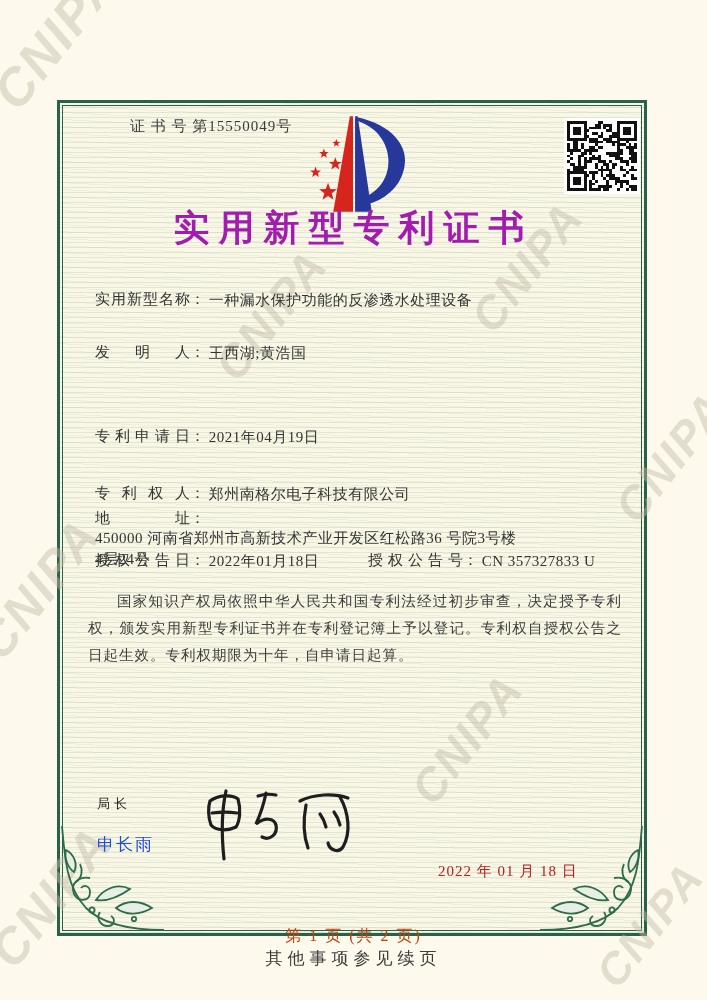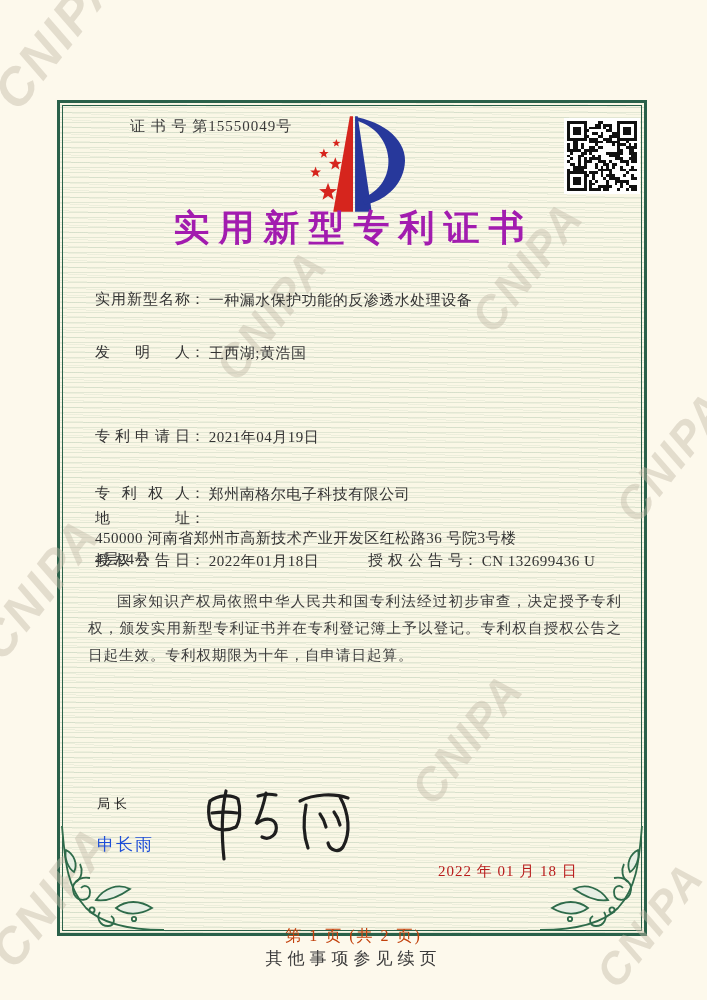--- a/index.html
+++ b/index.html
@@ -369,21 +369,21 @@
     <span class="label">地址</span><span class="colon">：</span>
     <span class="value" style="width:428px">450000 河南省郑州市高新技术产业开发区红松路36 号院3号楼4层24号</span>
   </div>
 
   <div class="grant-left content">
     <span class="label">授权公告日</span><span class="colon">：</span>
     <span class="value">2022年01月18日</span>
   </div>
   <div class="grant-right content">
     <span class="label">授权公告号</span><span class="colon">：</span>
-    <span class="value">CN 132699436 U</span>
+    <span class="value">CN 357327833 U</span>
   </div>
 
   <div id="body-text" class="content">
     <p>国家知识产权局依照中华人民共和国专利法经过初步审查，决定授予专利权，颁发实用新型专利证书并在专利登记簿上予以登记。专利权自授权公告之日起生效。专利权期限为十年，自申请日起算。</p>
   </div>
 
   <div id="signer-title" class="content">局长</div>
   <div id="signer-name" class="content">申长雨</div>
 
   <svg id="signature" class="content" viewBox="0 0 190 90" fill="none" stroke="#1e1e1e" stroke-width="3.2" stroke-linecap="round">

